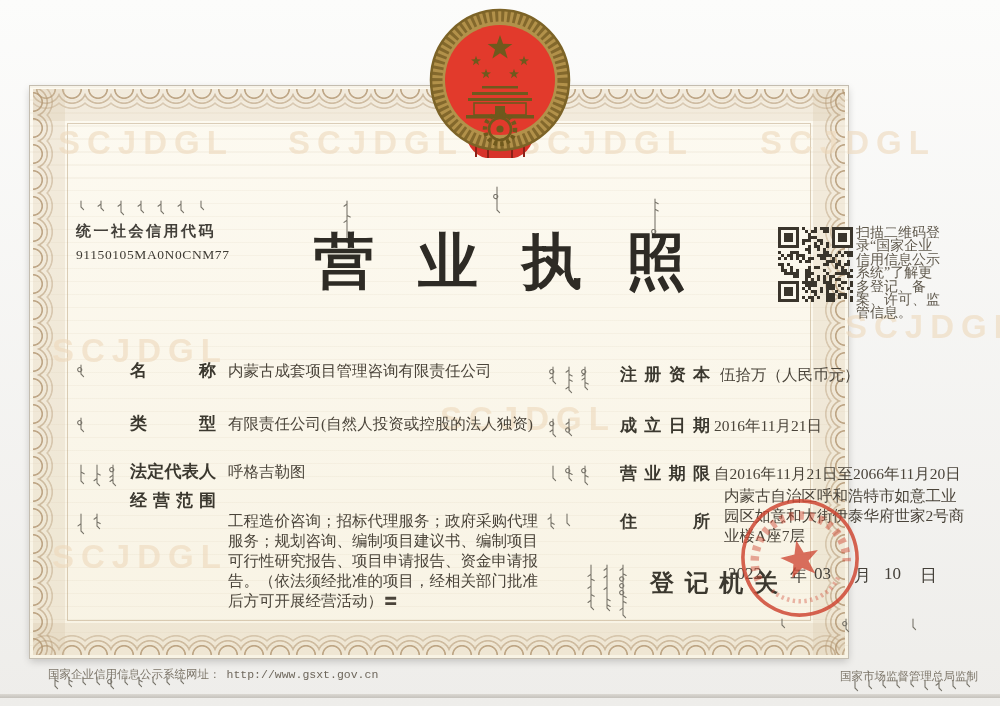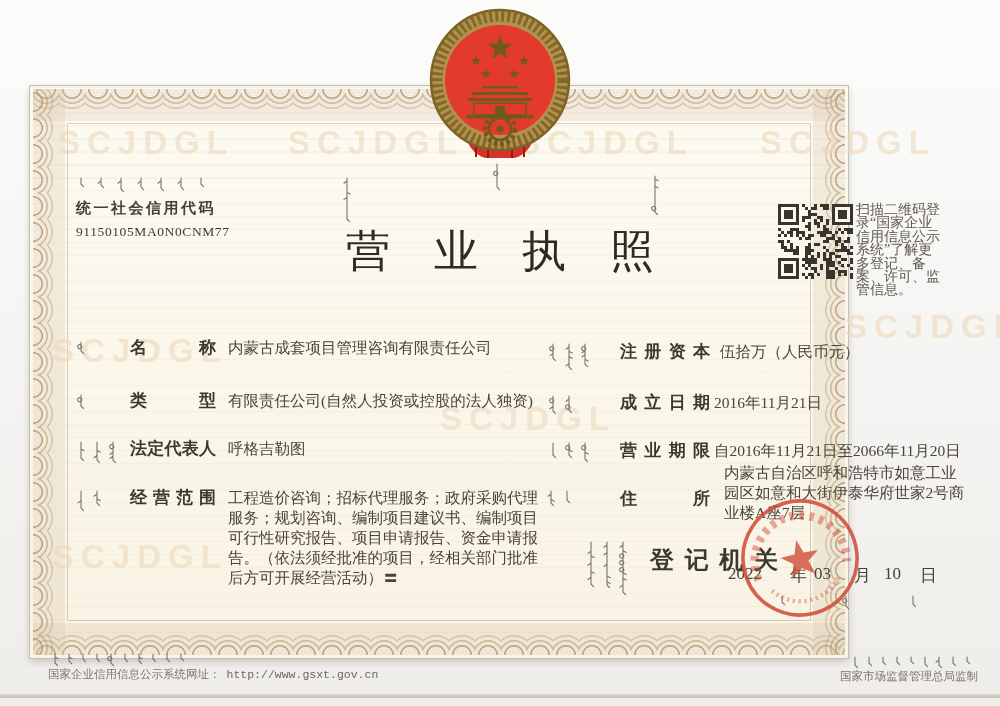--- a/index.html
+++ b/index.html
@@ -43,37 +43,37 @@
         rgba(178,150,114,0) 15.4px 18px, rgba(178,150,114,.4) 18.8px 19.6px,
         rgba(178,150,114,0) 20.4px);
       background-size:32px 26px;background-repeat:repeat-y;}
   .innerline{position:absolute;left:37px;top:37px;right:37px;bottom:37px;
       border:1px solid rgba(178,150,114,.45);}
 
   .wm{position:absolute;font-family:"Liberation Sans",sans-serif;font-weight:bold;
       font-size:33px;letter-spacing:7px;color:#eed9bc;opacity:.6;z-index:0;user-select:none;}
 
   
-  .lbl,.val,.mong,.abs{position:absolute;z-index:3;}
+  .lbl,.val,.mong,.abs{position:absolute;z-index:3;margin-top:23px;}
   .lbl{font-weight:bold;color:#3b382f;font-size:17px;text-align:justify;text-align-last:justify;}
   .val{color:#4a443a;font-size:15.5px;line-height:20px;}
   .mong{display:flex;align-items:flex-start;gap:6px;opacity:.92;}
 
   .cc-label{left:76px;top:199px;font-size:15px;font-weight:bold;letter-spacing:2.5px;color:#43403a;}
   .cc-code{left:76px;top:224px;font-size:13.5px;letter-spacing:.6px;color:#3e3b34;}
 
-  .title{left:0;width:100%;top:222px;text-align:center;font-size:44px;font-weight:normal;
+  .title{left:0;width:100%;top:222px;text-align:center;font-size:60px;font-weight:bold;
          color:#2e2b25;letter-spacing:44px;text-indent:44px;z-index:3;position:absolute;}
 
   .qrcap{left:856px;top:203px;width:90px;font-size:14px;line-height:13.4px;color:#5f584c;}
 
   #fl0l{left:130px;top:336px;width:86px}  #fl0v{left:228px;top:338px;width:330px}
   #fl1l{left:130px;top:389px;width:86px}  #fl1v{left:228px;top:391px;width:340px}
   #fl2l{left:130px;top:437px;width:86px}  #fl2v{left:228px;top:439px}
-  #fl3l{left:130px;top:486px;width:86px}  #fl3v{left:228px;top:488px;width:314px}
+  #fl3l{left:130px;top:466px;width:86px}  #fl3v{left:228px;top:488px;width:314px}
   #fr0l{left:620px;top:340px;width:90px}  #fr0v{left:720px;top:342px}
   #fr1l{left:620px;top:391px;width:90px}  #fr1v{left:714px;top:393px}
   #fr2l{left:620px;top:439px;width:90px}  #fr2v{left:714px;top:441px;width:260px}
   #fr3l{left:620px;top:487px;width:90px}  #fr3v{left:724px;top:463px;width:242px}
   #regl{left:650px;top:544px;width:128px;font-size:24px;letter-spacing:0;}
 
   .dt{position:absolute;top:564px;font-size:17px;color:#45413a;z-index:3;}
   .seal{position:absolute;left:738px;top:496px;width:124px;height:124px;z-index:6;
         opacity:.84;transform:rotate(-12deg);}
   .emblem{position:absolute;left:426px;top:8px;width:148px;height:152px;z-index:7;}

